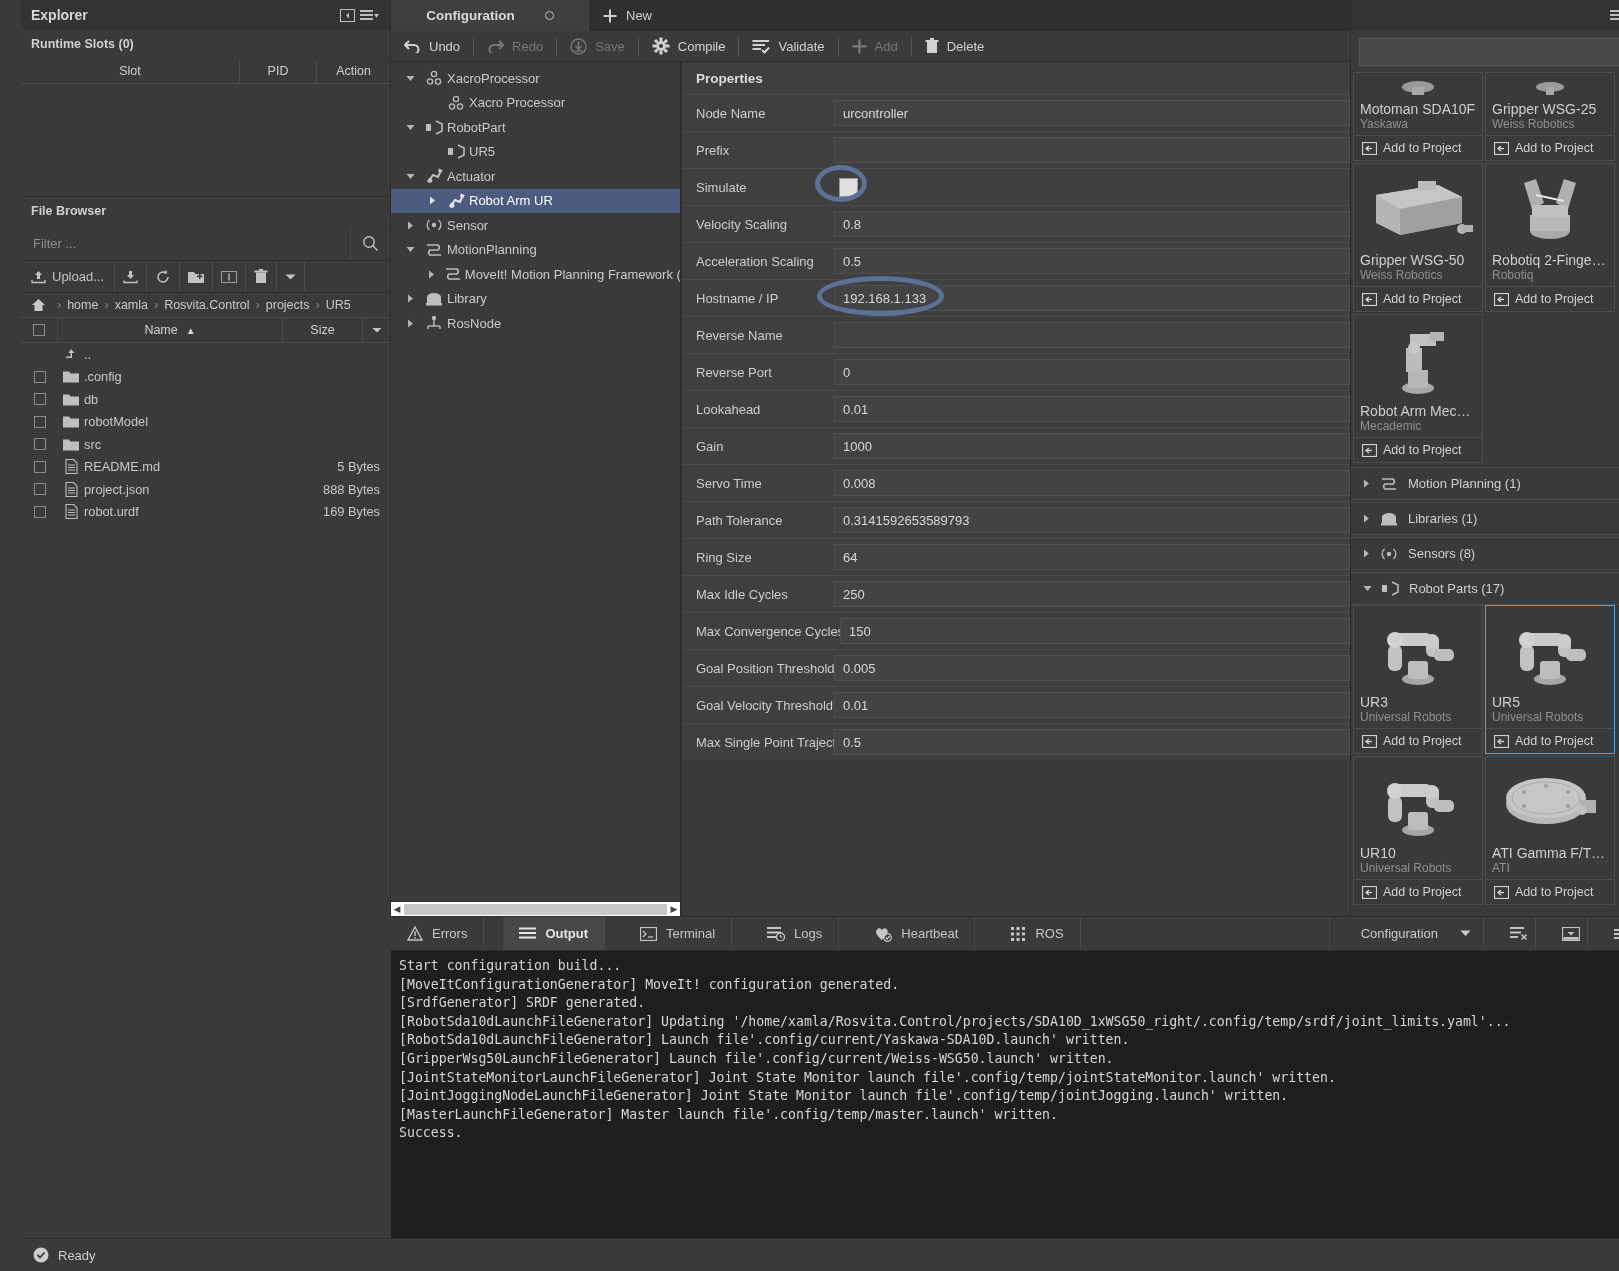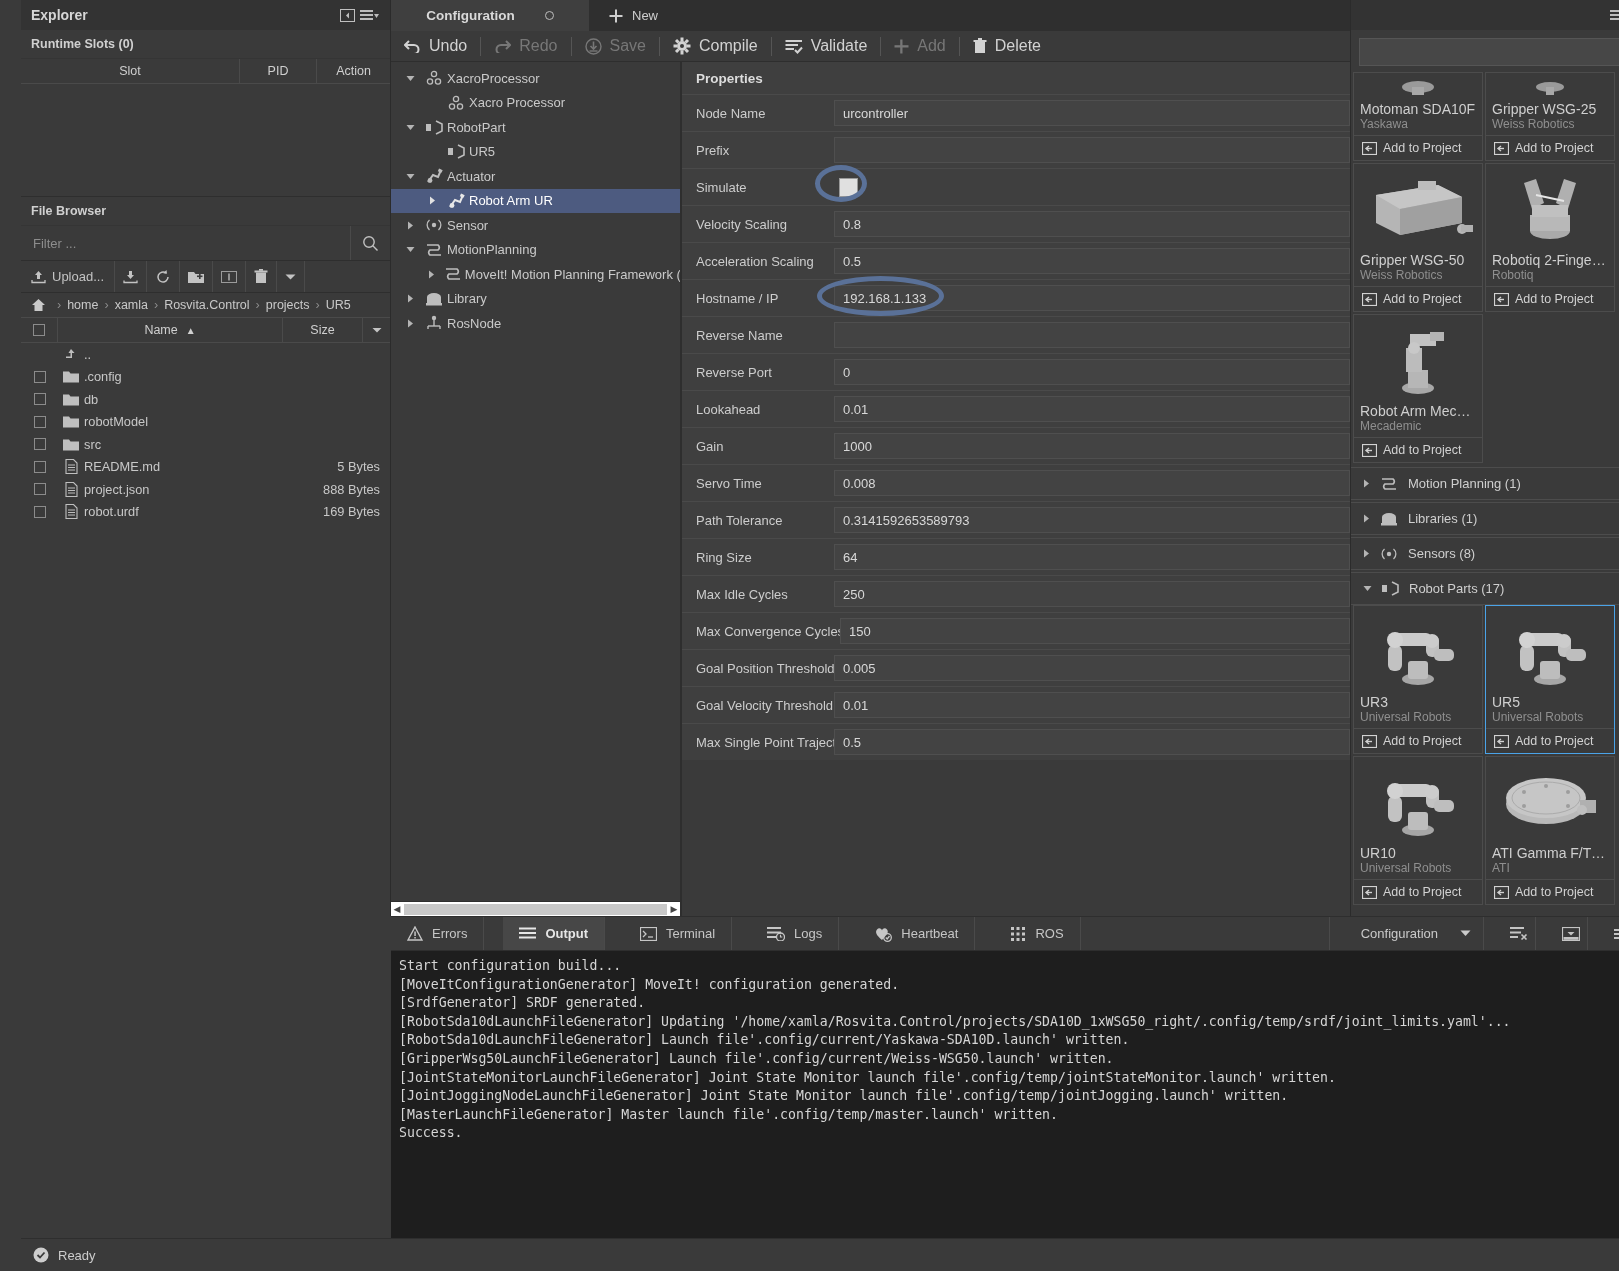--- a/index.html
+++ b/index.html
@@ -72,27 +72,27 @@
   .file-row .nm { flex: 1; color: #c8c8c8; }
   .file-row .sz { width: 90px; text-align: right; padding-right: 10px; color: #c8c8c8; }
   .chk { width: 12px; height: 12px; border: 1px solid #8b8b8b; display: inline-block; }
 
   
   .center { flex: 1; display: flex; flex-direction: column; min-width: 0; background: #3a3a3a; }
   .tabbar { height: 31px; background: #2f2f2f; display: flex; align-items: flex-end; }
   .tab { height: 31px; min-width: 198px; background: #3f3f3f; display: flex; align-items: center;
          justify-content: center; gap: 30px; font-weight: bold; font-size: 13.5px; color: #d9d9d9; }
   .tab .dot { width: 9px; height: 9px; border: 1.5px solid #bdbdbd; border-radius: 50%; }
-  .tab-new { display: flex; align-items: center; gap: 9px; padding: 0 20px; height: 31px;
+  .tab-new { display: flex; align-items: center; gap: 9px; padding: 0 14px; height: 31px;
              color: #cfcfcf; }
 
   .maintoolbar { height: 31px; background: #3a3a3a; display: flex; align-items: center;
                  border-bottom: 1px solid #2e2e2e; }
   .tb-item { display: flex; align-items: center; gap: 8px; padding: 0 13px; height: 31px;
-             color: #d2d2d2; font-size: 16px; }
+             color: #d2d2d2; font-size: 13px; }
   .tb-item.disabled { color: #777777; }
   .tb-sep { width: 1px; height: 19px; background: #555555; }
 
   .mid-row { flex: 1; display: flex; min-height: 0; }
   .tree-pane { width: 290px; background: #3a3a3a; display: flex; flex-direction: column;
                border-right: 1px solid #2e2e2e; }
   .tree { flex: 1; padding-top: 4px; overflow: hidden; }
   .tnode { height: 24.5px; display: flex; align-items: center; font-size: 13px; color: #cacaca; }
   .tnode.sel { background: #4d5b80; color: #ffffff; }
   .tw { width: 22px; display: flex; align-items: center; justify-content: center; color: #b4b4b4; }

